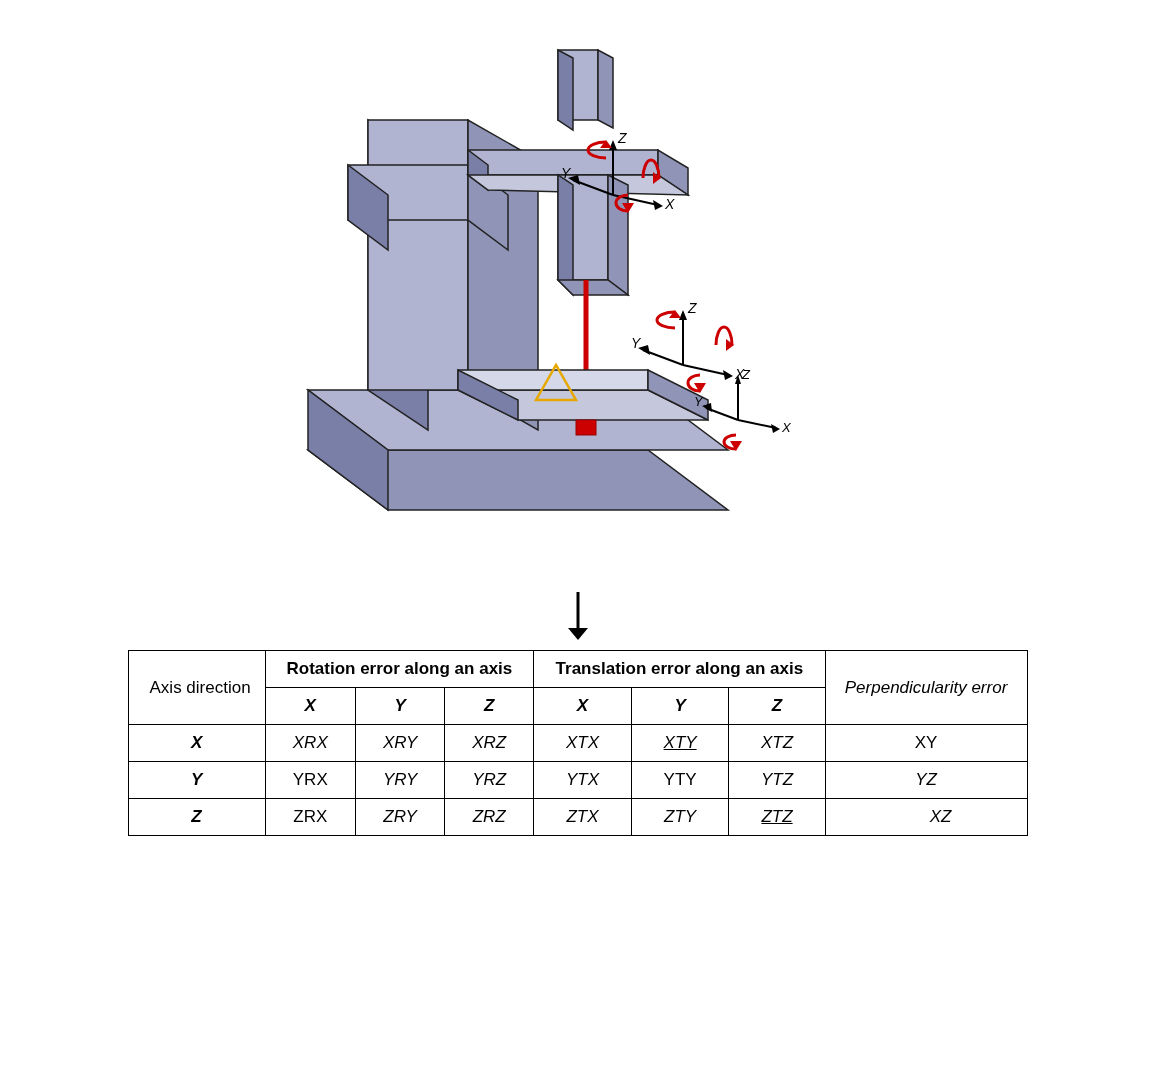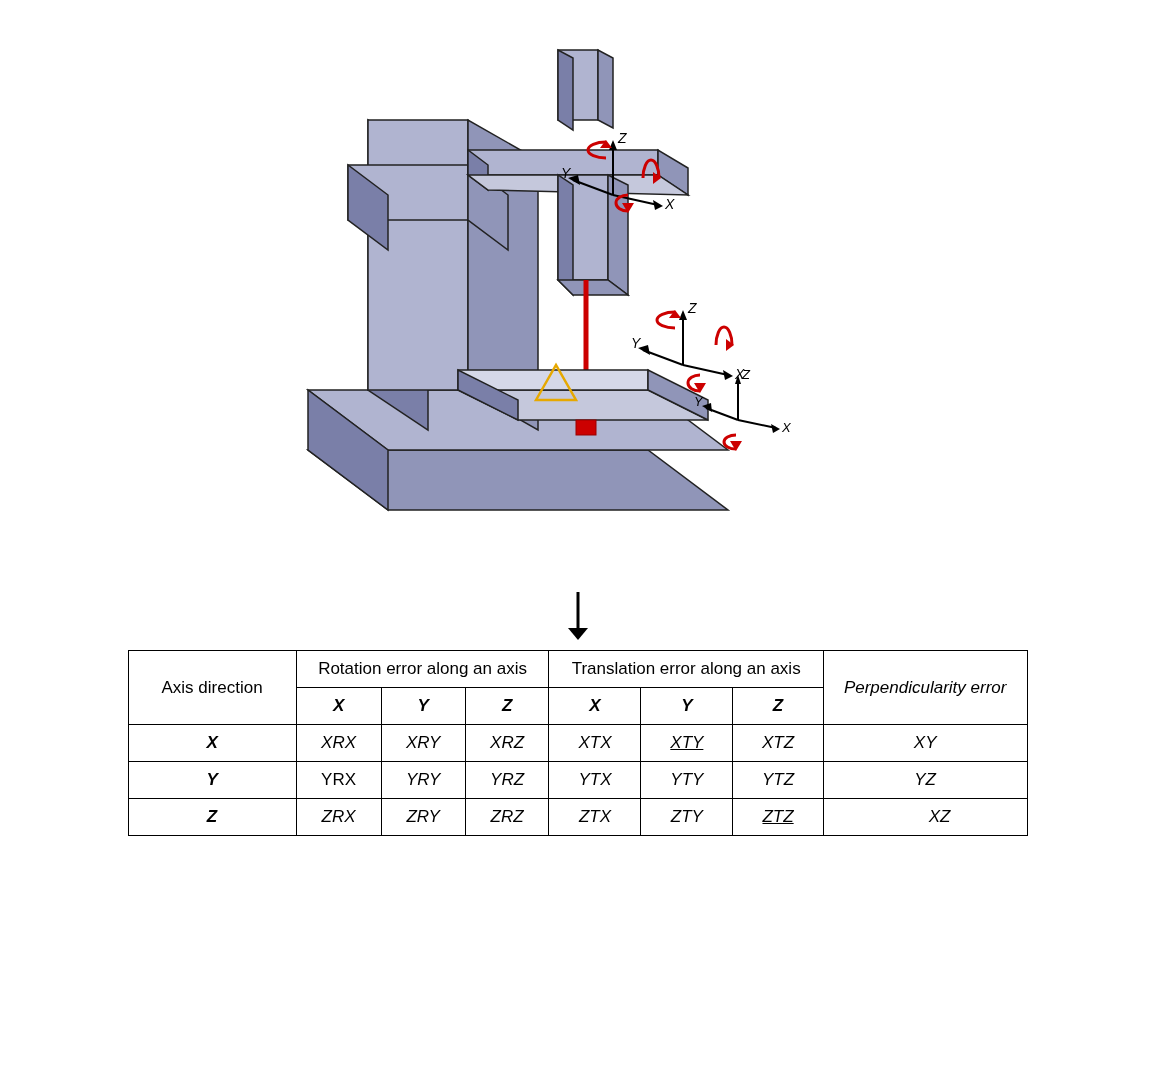--- a/index.html
+++ b/index.html
@@ -38,29 +38,29 @@
     }
 
     .error-table td, .error-table th {
       border: 1px solid #000;
       padding: 8px 14px;
       text-align: center;
       vertical-align: middle;
     }
 
     .error-table .axis-direction-header {
-      text-align: center;
+      text-align: right;
       vertical-align: middle;
-      padding: 8px 28px;
+      padding: 8px 14px;
       min-width: 130px;
     }
 
     .error-table .group-header {
       font-style: normal;
-      font-weight: normal;
+      font-weight: bold;
       border-radius: 18px;
     }
 
     .error-table .bold-cell {
       font-weight: bold;
       font-style: italic;
     }
 
     .error-table .perp-header {
       font-style: italic;
@@ -216,35 +216,35 @@
   </thead>
   <tbody id="table-body">
   <tr>
         <td><em><b>X</b></em></td>
         <td style="font-style: italic; margin-left: 24px;">XRX</td>
         <td style="font-style: italic;">XRY</td>
         <td style="font-style: italic; border-radius: 8px;">XRZ</td>
         <td style="font-style: italic;">XTX</td>
         <td style="font-style: italic; text-decoration: underline;">XTY</td>
         <td style="font-style: italic;">XTZ</td>
-        <td style="font-style: italic;">XY</td>
+        <td style="">XY</td>
       </tr>
       <tr>
         <td><em><b>Y</b></em></td>
         <td style="">YRX</td>
         <td style="font-style: italic;">YRY</td>
         <td style="font-style: italic;">YRZ</td>
         <td style="font-style: italic;">YTX</td>
-        <td style="font-style: italic;">YTY</td>
+        <td style="">YTY</td>
         <td style="font-style: italic;">YTZ</td>
         <td style="font-style: italic;">YZ</td>
       </tr>
       <tr>
         <td><em><b>Z</b></em></td>
-        <td style="font-style: italic; margin-top: 32px;">ZRX</td>
+        <td style=" margin-top: 32px;">ZRX</td>
         <td style="font-style: italic;">ZRY</td>
         <td style="font-style: italic;">ZRZ</td>
         <td style="font-style: italic;">ZTX</td>
         <td style="font-style: italic;">ZTY</td>
         <td style="font-style: italic; text-decoration: underline;">ZTZ</td>
         <td style="font-style: italic; padding-left: 43px;">XZ</td>
       </tr>
     </tbody>
 </table>
 

